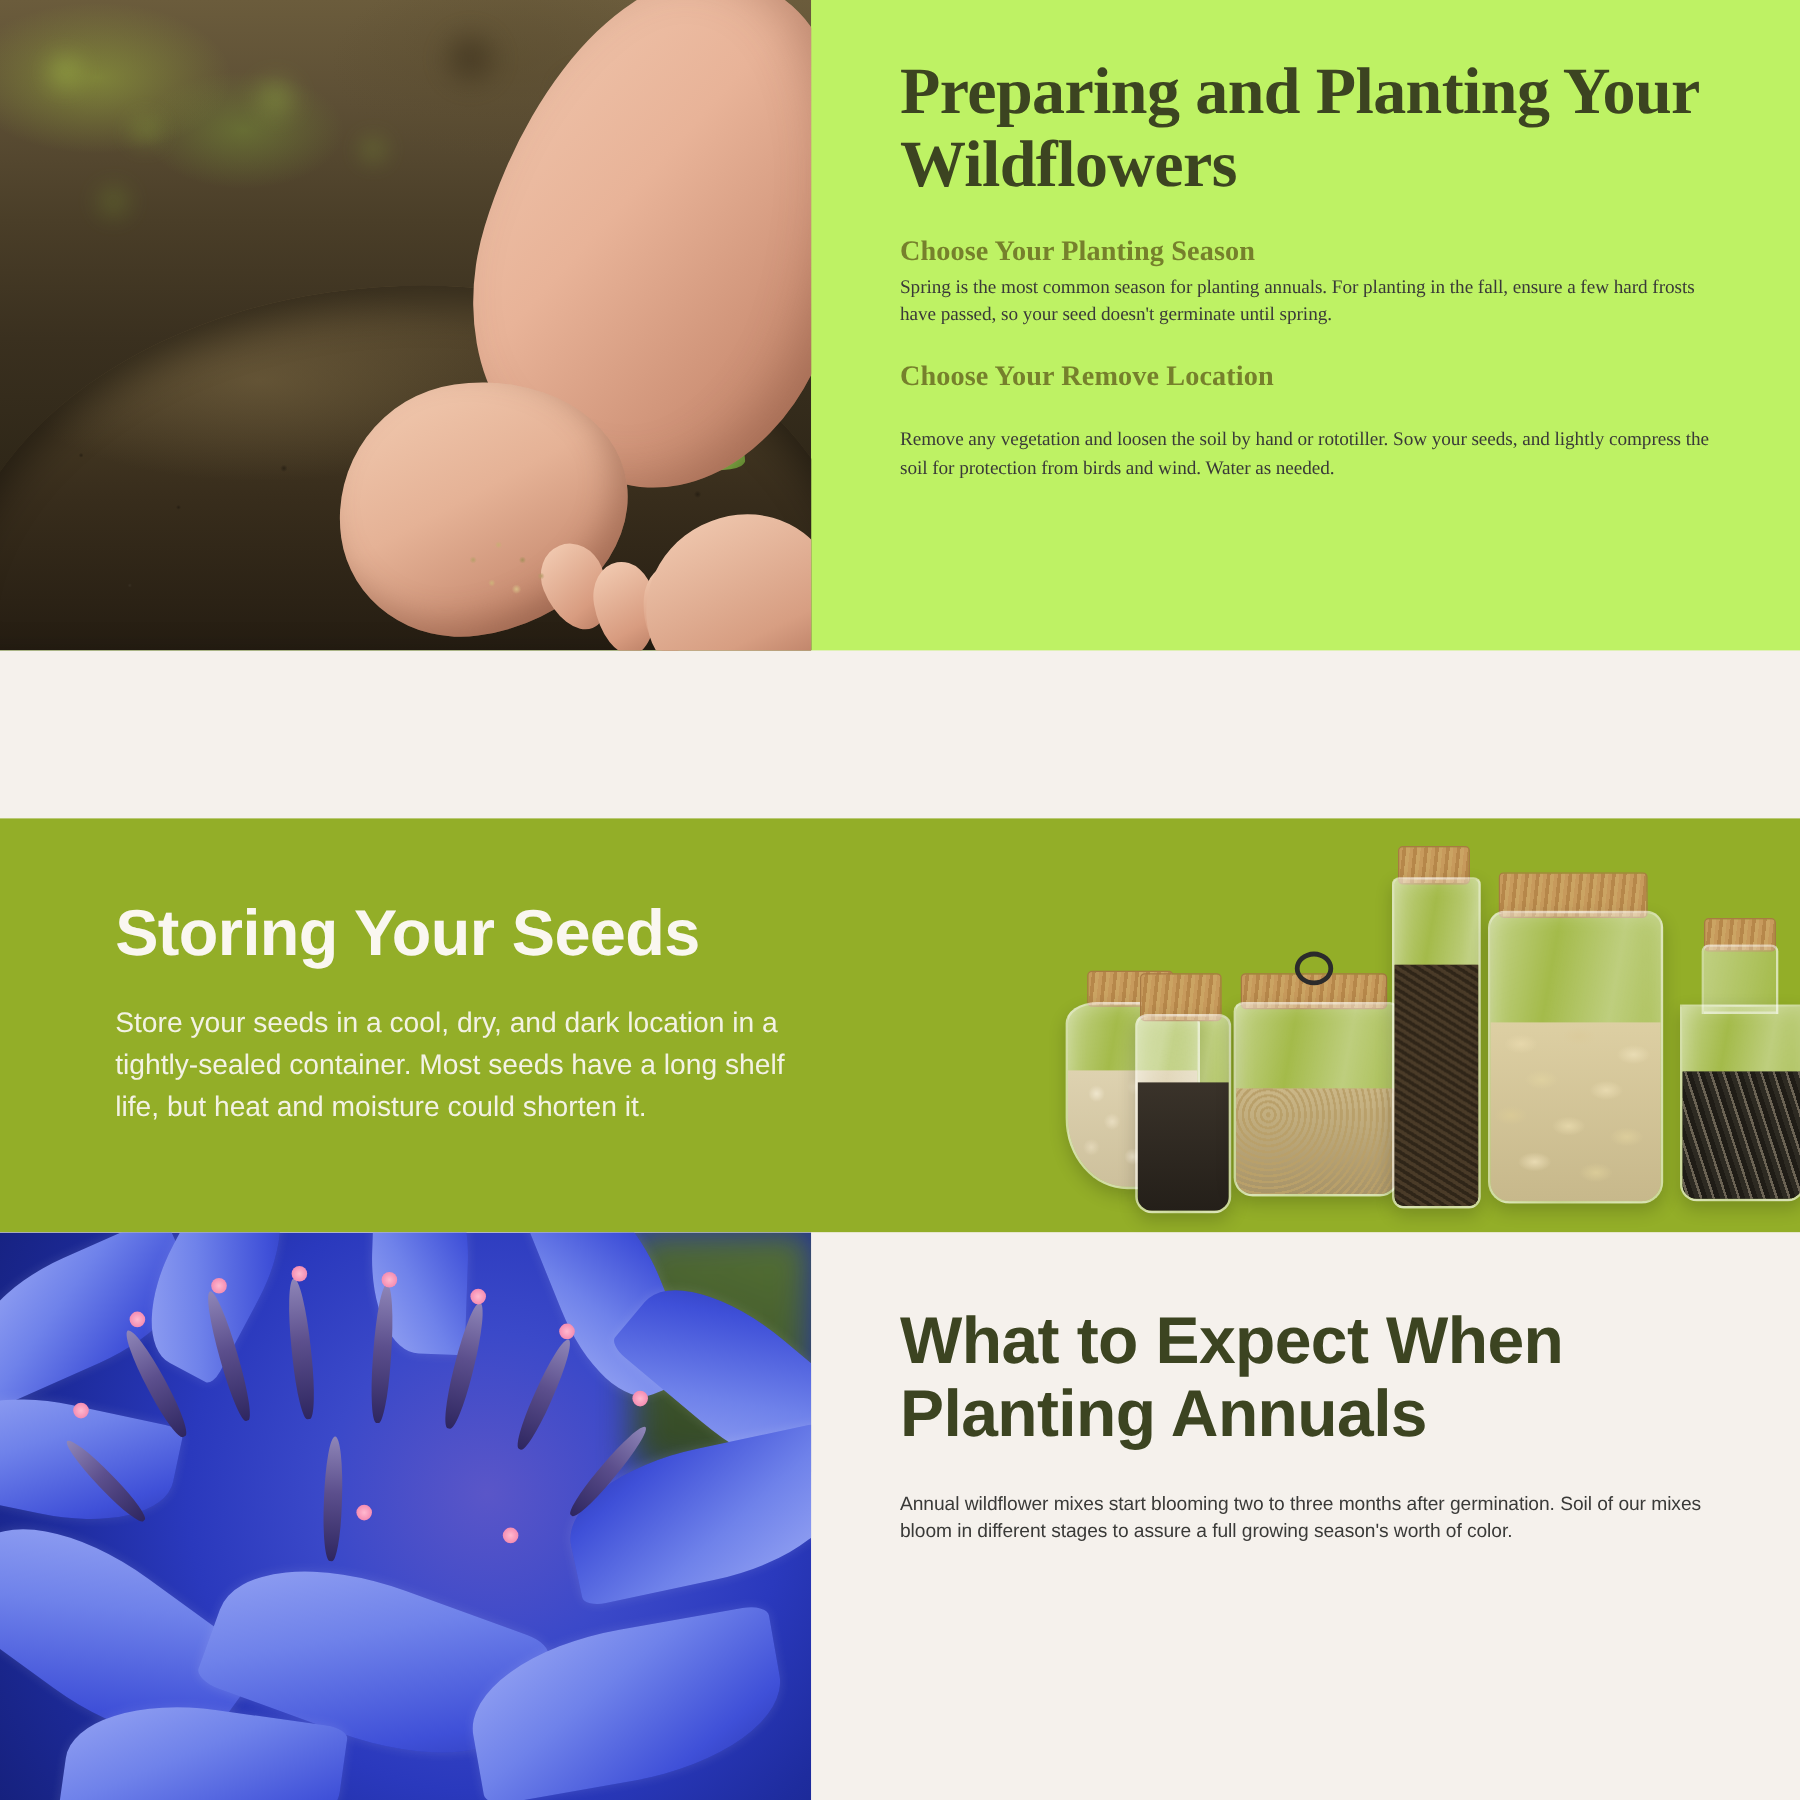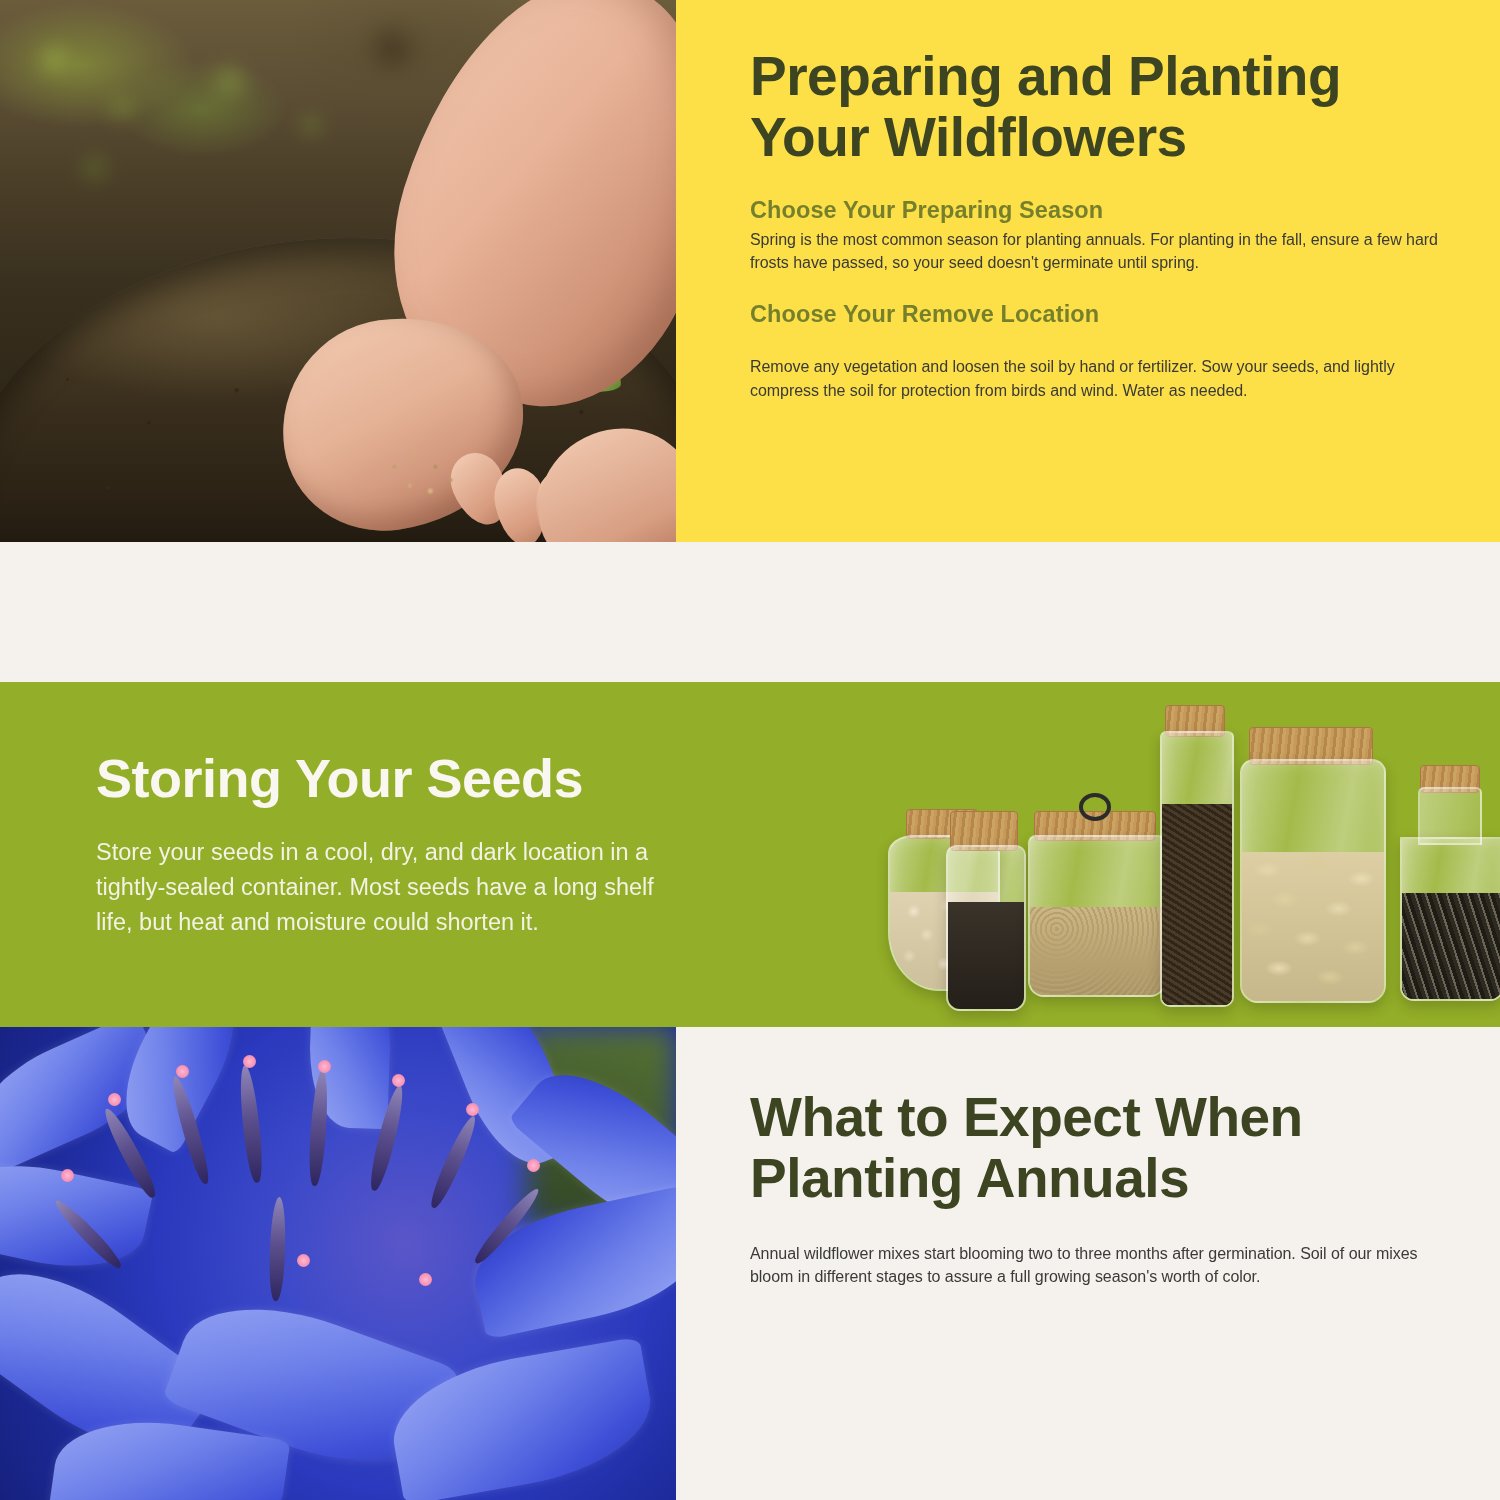--- a/index.html
+++ b/index.html
@@ -6,21 +6,21 @@
   body{
     width:1500px;height:1500px;
     background:#F5F1EC;
     font-family:"Liberation Sans", sans-serif;
     overflow:hidden;
   }
   .page{position:relative;width:1500px;height:1500px;}
 
   
   .band{position:absolute;left:0;width:1500px;display:flex;}
-  .band-top{top:0;height:542px;background:#fde047;}
+  .band-top{top:0;height:542px;background:#bef264;font-family:Liberation Serif, serif;}
   .band-mid{top:682px;height:345px;background:#93AE28;}
   .band-bot{top:1027px;height:473px;background:#F5F1EC;}
 
   .photo{position:relative;width:676px;height:100%;overflow:hidden;flex:0 0 676px;}
   .copy{flex:1 1 auto;position:relative;}
 
   
   .title{
     font-size:55px;line-height:1.10;font-weight:700;
     color:#3C4421;letter-spacing:-0.5px;margin:0;
@@ -174,30 +174,30 @@
       <div class="finger f3"></div>
       <div class="finger f4"></div>
       <div class="seeds"></div>
       <div class="hand2"></div>
     </div>
 
     <div class="copy top-copy">
       <h1 class="title">Preparing and Planting Your Wildflowers</h1>
 
       <div class="blk">
-        <h2 class="subhead">Choose Your Preparing Season</h2>
+        <h2 class="subhead">Choose Your Planting Season</h2>
         <p class="para">Spring is the most common season for planting annuals. For planting in the fall, ensure a few hard frosts have passed, so your seed doesn't germinate until spring.</p>
       </div>
 
       <div class="blk">
         <h2 class="subhead">Choose Your Remove Location</h2>
       </div>
 
       <div class="blk">
-        <p class="para">Remove any vegetation and loosen the soil by hand or fertilizer. Sow your seeds, and lightly compress the soil for protection from birds and wind. Water as needed.</p>
+        <p class="para">Remove any vegetation and loosen the soil by hand or rototiller. Sow your seeds, and lightly compress the soil for protection from birds and wind. Water as needed.</p>
       </div>
     </div>
   </div>
 
   <div class="band band-mid">
 
     <div class="mid-copy">
       <h1 class="title-light">Storing Your Seeds</h1>
       <p class="para-light">Store your seeds in a cool, dry, and dark location in a tightly-sealed container. Most seeds have a long shelf life, but heat and moisture could shorten it.</p>
     </div>

